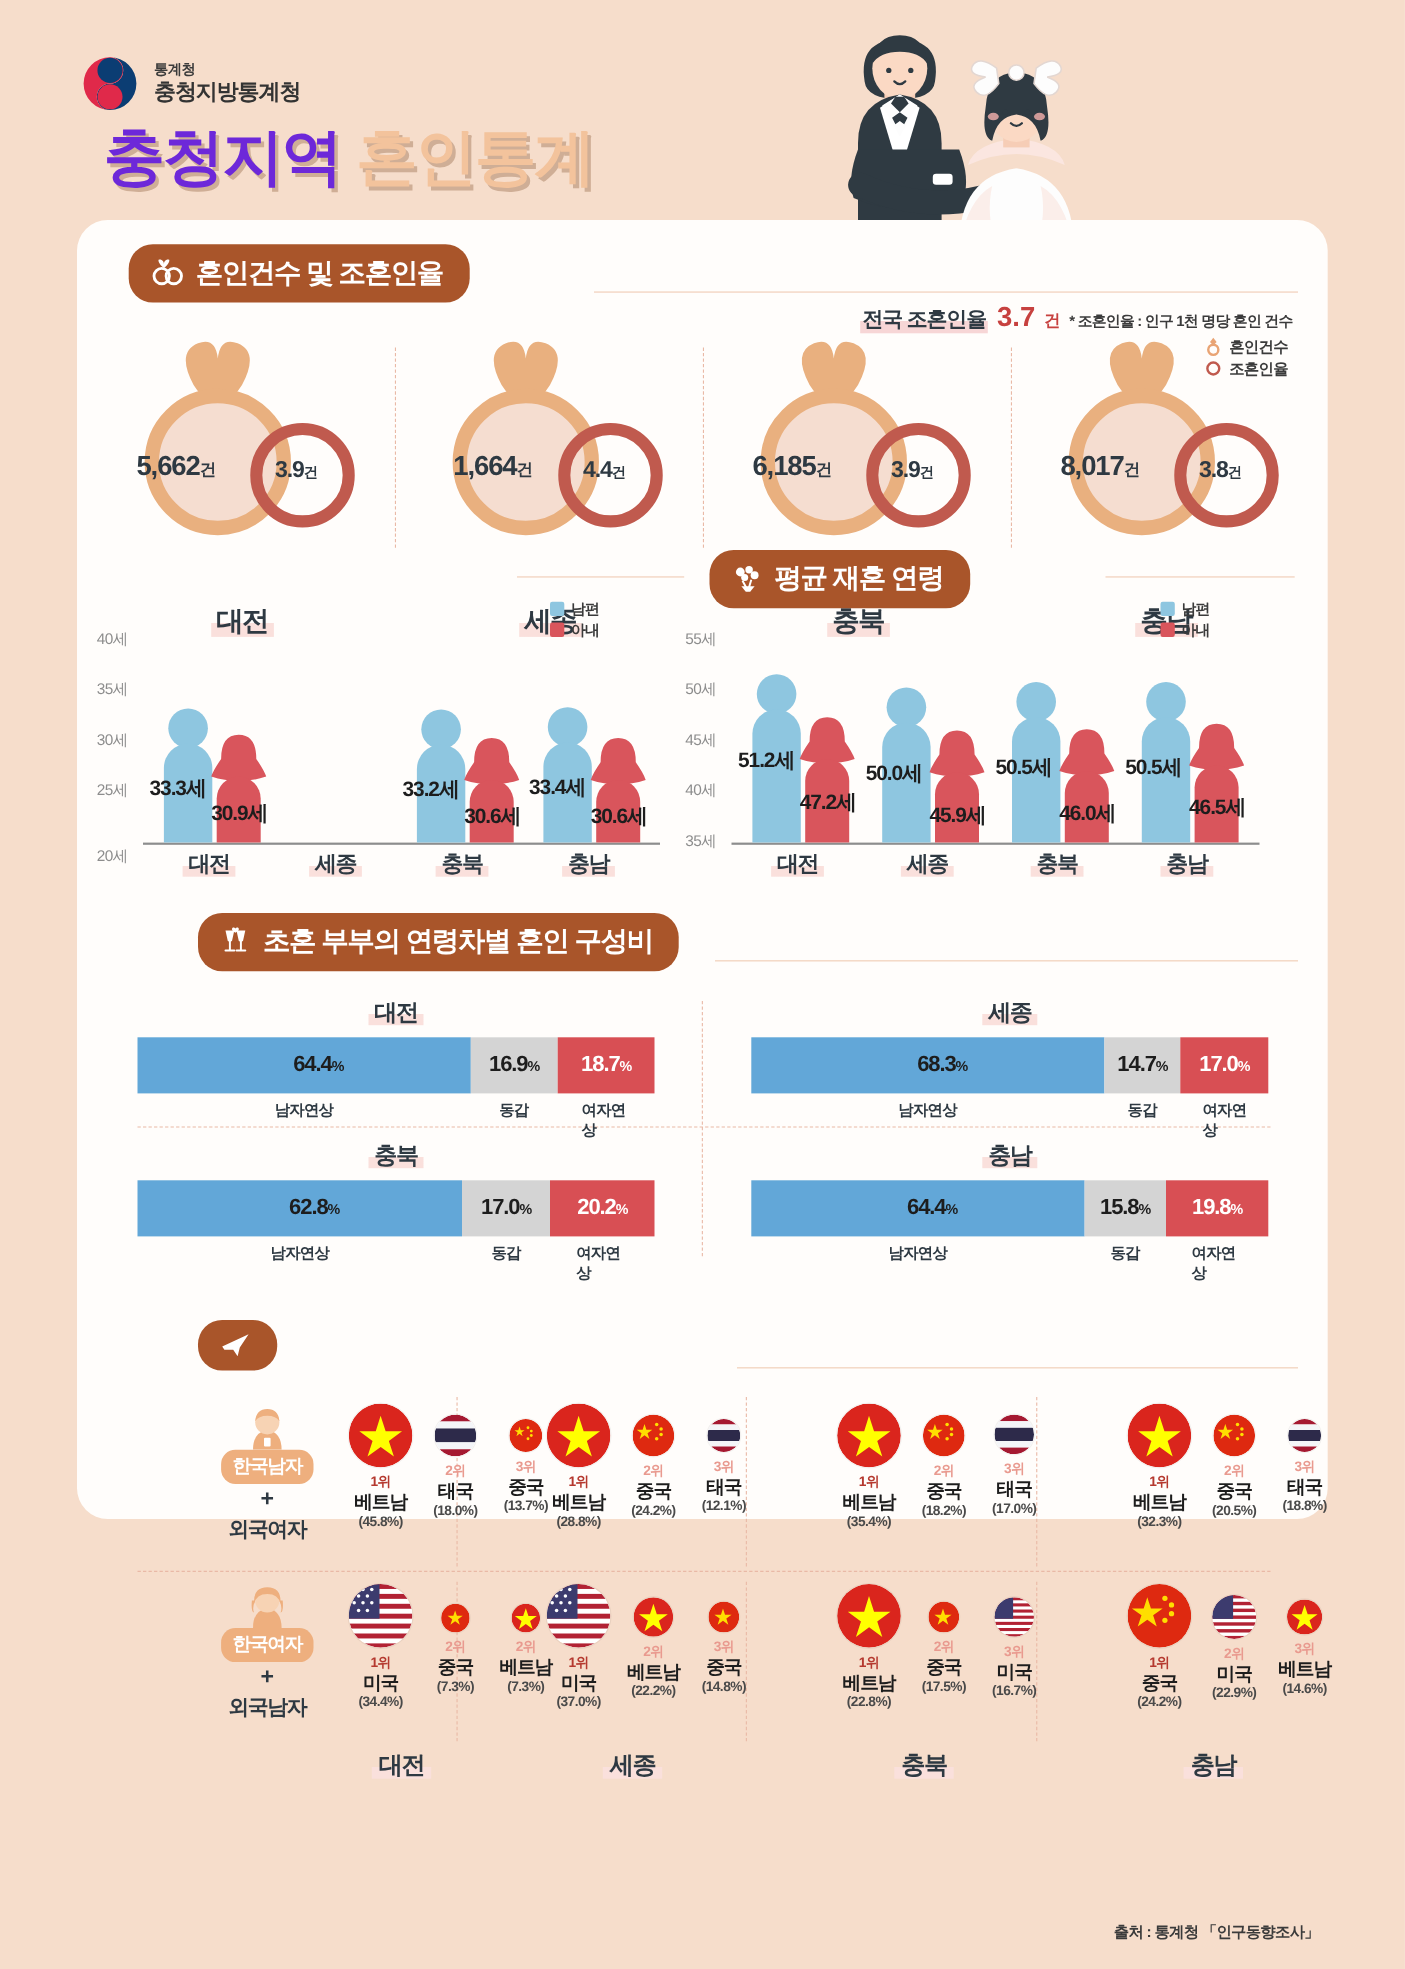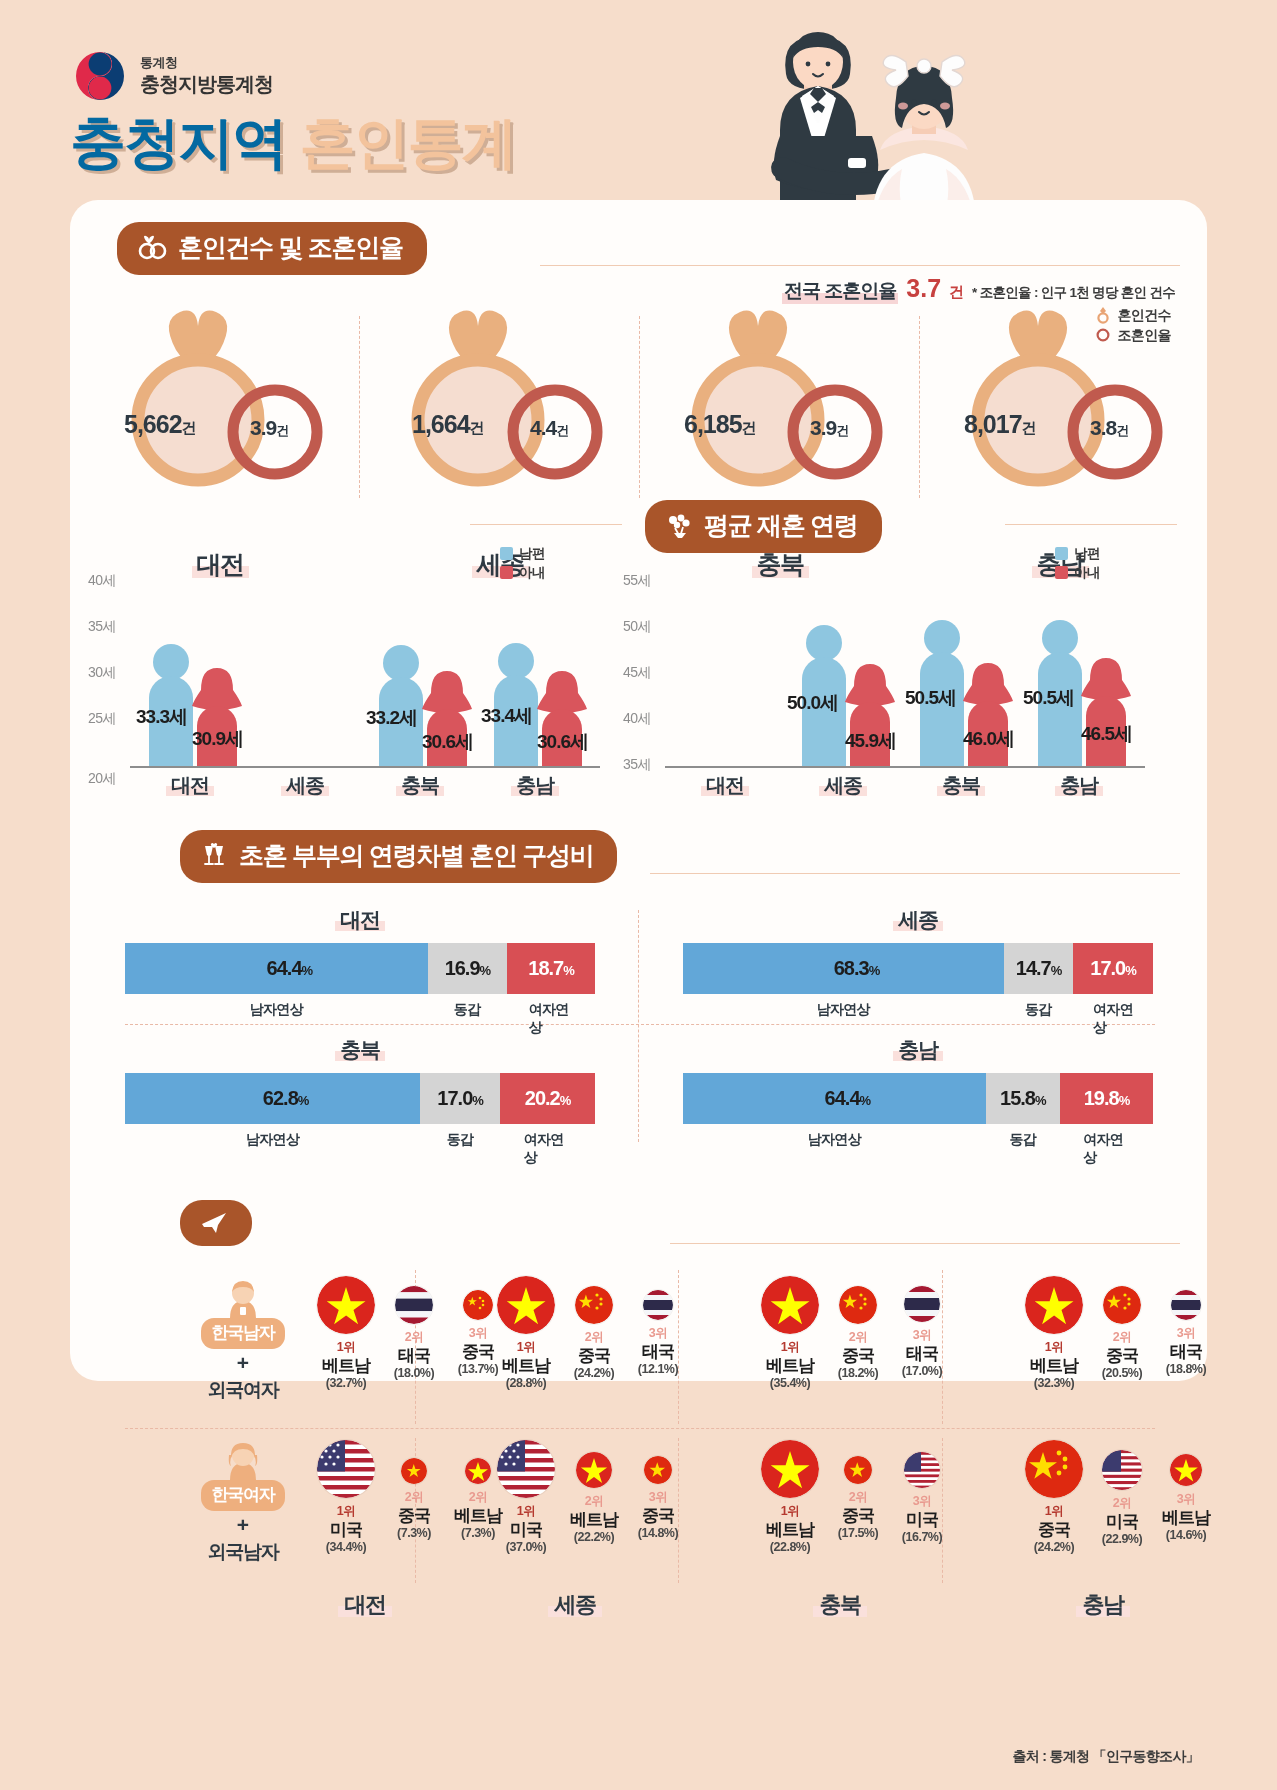--- a/index.html
+++ b/index.html
@@ -12,21 +12,21 @@
   .page { position: relative; width: 1277px; height: 1790px; }
 
   
   .header { position: absolute; left: 0; top: 0; width: 1277px; height: 205px; }
   .logo-wrap { position: absolute; left: 72px; top: 48px; display: flex; align-items: center; gap: 12px; }
   .taeguk { width: 56px; height: 56px; position: relative; }
   .logo-text { line-height: 1.25; }
   .logo-text .l1 { font-size: 13px; font-weight: 700; color: #3b3b3b; letter-spacing: -0.5px; }
   .logo-text .l2 { font-size: 20px; font-weight: 800; color: #333; letter-spacing: -1px; }
   .main-title { position: absolute; left: 70px; top: 106px; font-size: 56px; font-weight: 900; letter-spacing: -2px; white-space: nowrap; }
-  .mt-a { color: #0369a1; text-shadow: 3px 3px 0 #cfae96; }
+  .mt-a { color: #6d28d9; text-shadow: 3px 3px 0 #cfae96; margin-left: 24px; }
   .mt-b { color: #f3c39c; text-shadow: 3px 3px 0 #cfae96; }
   .year-tag { position: absolute; right: 268px; top: 214px; font-size: 23px; font-weight: 800; color: #2e3942; letter-spacing: -1px; }
 
   
   .couple { position: absolute; right: 255px; top: 18px; width: 300px; height: 205px; }
 
   
   .card {
     position: absolute; left: 70px; top: 200px; width: 1137px; height: 1181px;
     background: #fffdfb; border-radius: 28px;
@@ -416,20 +416,34 @@
 
       <div class="ax" style="left:-22px;top:72px;">55세</div>
       <div class="ax" style="left:-22px;top:118px;">50세</div>
       <div class="ax" style="left:-22px;top:164px;">45세</div>
       <div class="ax" style="left:-22px;top:210px;">40세</div>
       <div class="ax" style="left:-22px;top:256px;">35세</div>
       <div class="baseline" style="left:20px;top:266px;width:480px;"></div>
 
       <div class="plot" style="left:20px;top:78px;width:480px;height:188px;">
 
+        <div class="grp" style="left:10px;">
+          <div class="fig" style="left:8px;width:46px;height:153px;">
+            <div class="head" style="top:0;width:36px;height:36px;background:#8ec6e0;"></div>
+            <div class="body" style="width:44px;height:121px;background:#8ec6e0;border-radius:22px 22px 0 0;"></div>
+          </div>
+          <div class="fig" style="left:54px;width:46px;height:116px;">
+            <svg width="52" height="46" viewBox="0 0 52 46" style="position:absolute;top:0;left:-3px;">
+              <path d="M26 2 q16 0 16 22 q7 10 9 16 q-12 4 -25 4 q-13 0 -25 -4 q2 -6 9 -16 q0 -22 16 -22z" fill="#d9555c"></path>
+            </svg>
+            <div class="body" style="width:40px;height:76px;background:#d9555c;border-radius:20px 20px 0 0;"></div>
+          </div>
+          <div class="vlab" style="left:-4px;top:100px;">51.2세</div>
+          <div class="vlab" style="left:52px;top:138px;">47.2세</div>
+        </div>
 
         <div class="grp" style="left:128px;">
           <div class="fig" style="left:8px;width:46px;height:141px;">
             <div class="head" style="top:0;width:36px;height:36px;background:#8ec6e0;"></div>
             <div class="body" style="width:44px;height:109px;background:#8ec6e0;border-radius:22px 22px 0 0;"></div>
           </div>
           <div class="fig" style="left:54px;width:46px;height:104px;">
             <svg width="52" height="46" viewBox="0 0 52 46" style="position:absolute;top:0;left:-3px;">
               <path d="M26 2 q16 0 16 22 q7 10 9 16 q-12 4 -25 4 q-13 0 -25 -4 q2 -6 9 -16 q0 -22 16 -22z" fill="#d9555c"></path>
             </svg>
@@ -616,21 +630,21 @@
         <div class="flagrow" style="left:240px;top:6px;">
           <div class="flagitem" style="width:72px;">
             <div class="flagcircle" style="width:58px;height:58px;">
               <svg width="58" height="58" viewBox="0 0 58 58">
                   <circle cx="29" cy="29" r="29" fill="#da251d"></circle>
                   <path d="M29 11 l4.6 14.2 h14.9 l-12 8.8 l4.6 14.2 l-12 -8.8 l-12 8.8 l4.6 -14.2 l-12 -8.8 h14.9z" fill="#ffff00"></path>
                 </svg>
             </div>
             <div class="rk rk1">1위</div>
             <div class="cn">베트남</div>
-            <div class="pc">(32.7%)</div>
+            <div class="pc">(45.8%)</div>
           </div>
           <div class="flagitem" style="width:64px;padding-top:10px;">
             <div class="flagcircle" style="width:38px;height:38px;">
               <svg width="38" height="38" viewBox="0 0 38 38">
                   <circle cx="19" cy="19" r="19" fill="#fff"></circle>
                   <clipPath id="tc1">
                     <circle cx="19" cy="19" r="19"></circle>
                   </clipPath>
                   <g clip-path="url(#tc1)">
                     <rect y="0" width="38" height="6.3" fill="#a51931"></rect>

